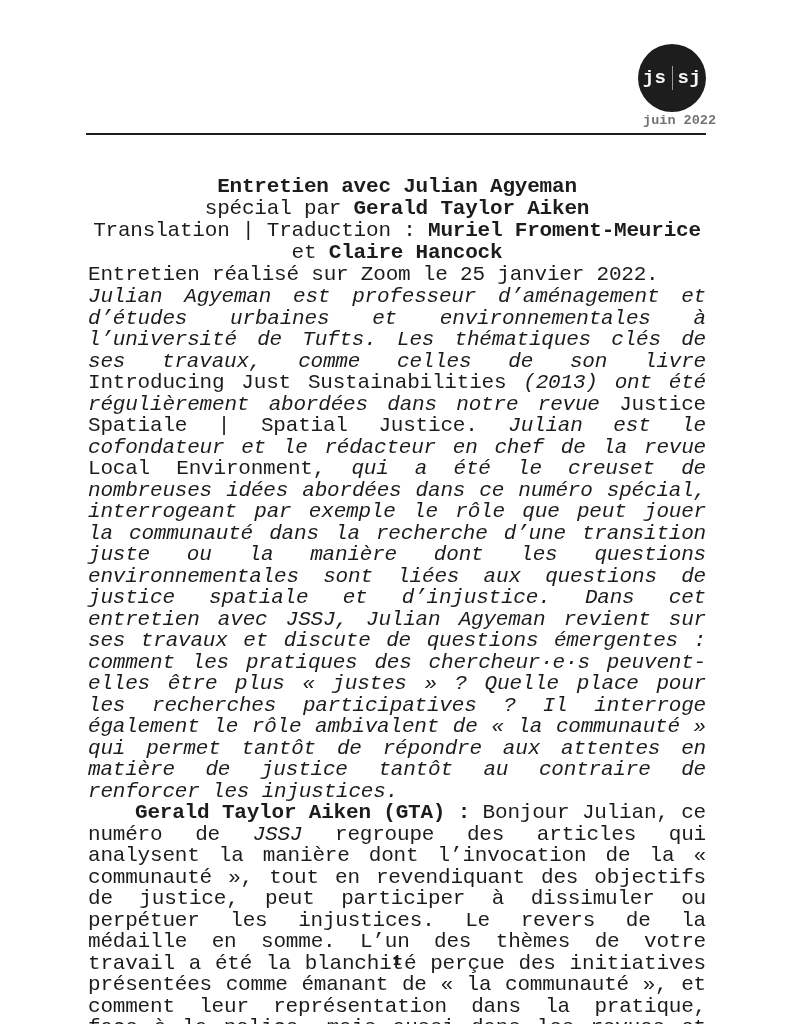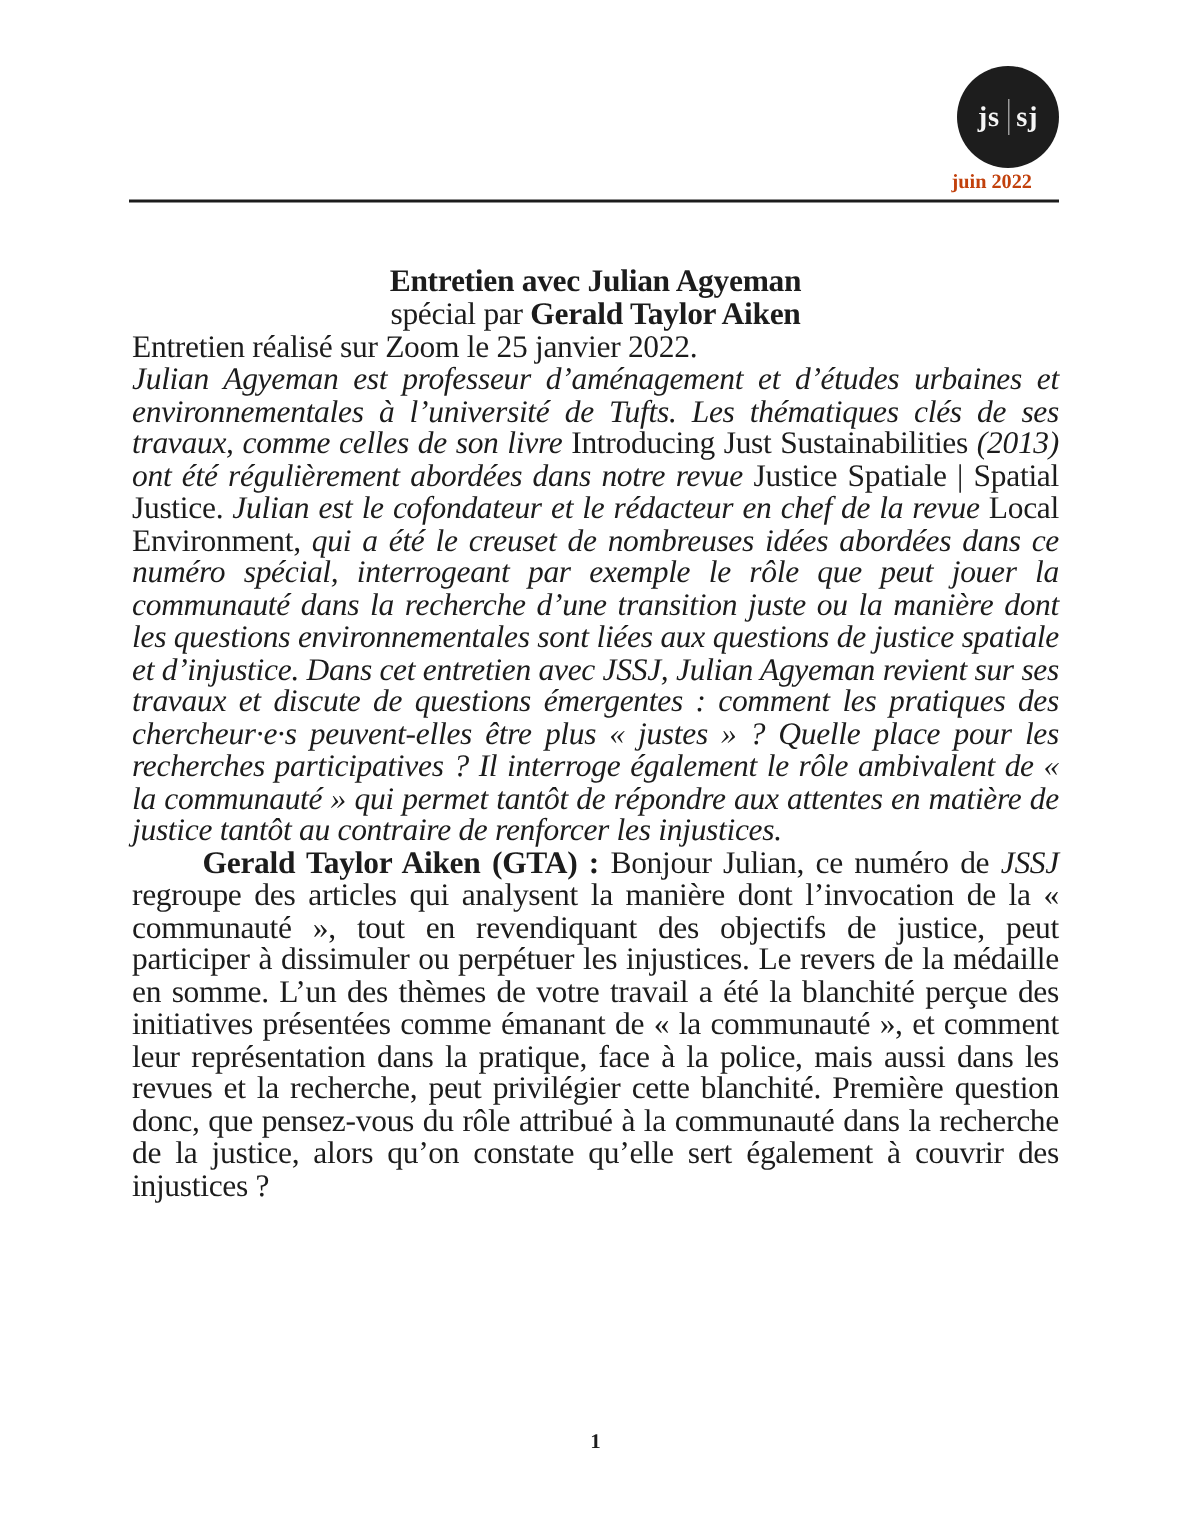--- a/index.html
+++ b/index.html
@@ -1,21 +1,21 @@
 <!DOCTYPE html>
 <html lang="fr"><head>
 <meta charset="utf-8">
 <style>
   html, body { margin: 0; padding: 0; background: #ffffff; }
   .page {
     position: relative;
     width: 791px;
     height: 1024px;
     background: #ffffff;
-    font-family: Liberation Serif, serif;
+    font-family: Liberation Mono, monospace;
     color: #1c1c1c;
     overflow: hidden;
   }
 
   
   .logo {
     position: absolute;
     top: 44px;
     left: 638px;
     width: 68px;
@@ -35,24 +35,24 @@
     letter-spacing: 0.5px;
   }
   .logo .logo-divider {
     width: 1px;
     height: 24px;
     background: #9a9a9a;
   }
   .issue-date {
     position: absolute;
     top: 113px;
-    right: 103px;
+    right: 75px;
     font-size: 13.5px;
     font-weight: 700;
-    color: #c2410c;
+    color: #737373;
   }
   .header-rule {
     position: absolute;
     top: 133px;
     left: 86px;
     width: 620px;
     height: 2px;
     background: #1c1c1c;
   }
 
@@ -105,20 +105,21 @@
     <span class="logo-part">sj</span>
   </div>
 
   <div class="issue-date">juin 2022</div>
 
   <div class="header-rule"></div>
 
   <div class="content">
     <p class="article-title center">Entretien avec Julian Agyeman</p>
     <p class="byline center"><span class="seg-regular">spécial par </span><span class="seg-bold">Gerald Taylor Aiken</span></p>
+    <p class="translation center"><span class="seg-regular">Translation | Traduction : </span><span class="seg-bold">Muriel Froment-Meurice</span><span class="seg-regular"> et </span><span class="seg-bold">Claire Hancock</span></p>
     <p class="note">Entretien réalisé sur Zoom le 25 janvier 2022.</p>
     <p class="para intro"><span class="seg-italic">Julian Agyeman est professeur d’aménagement et d’études urbaines et environnementales à l’université de Tufts. Les thématiques clés de ses travaux, comme celles de son livre </span><span class="seg-regular">Introducing Just Sustainabilities</span><span class="seg-italic"> (2013) ont été régulièrement abordées dans notre revue </span><span class="seg-regular">Justice Spatiale | Spatial Justice.</span><span class="seg-italic"> Julian est le cofondateur et le rédacteur en chef de la revue </span><span class="seg-regular">Local Environment,</span><span class="seg-italic"> qui a été le creuset de nombreuses idées abordées dans ce numéro spécial, interrogeant par exemple le rôle que peut jouer la communauté dans la recherche d’une transition juste ou la manière dont les questions environnementales sont liées aux questions de justice spatiale et d’injustice. Dans cet entretien avec JSSJ, Julian Agyeman revient sur ses travaux et discute de questions émergentes : comment les pratiques des chercheur·e·s peuvent-elles être plus « justes » ? Quelle place pour les recherches participatives ? Il interroge également le rôle ambivalent de « la communauté » qui permet tantôt de répondre aux attentes en matière de justice tantôt au contraire de renforcer les injustices.</span></p>
     <p class="para question"><span class="seg-bold">Gerald Taylor Aiken (GTA) : </span><span class="seg-regular">Bonjour Julian, ce numéro de </span><span class="seg-italic">JSSJ</span><span class="seg-regular"> regroupe des articles qui analysent la manière dont l’invocation de la « communauté », tout en revendiquant des objectifs de justice, peut participer à dissimuler ou perpétuer les injustices. Le revers de la médaille en somme. L’un des thèmes de votre travail a été la blanchité perçue des initiatives présentées comme émanant de « la communauté », et comment leur représentation dans la pratique, face à la police, mais aussi dans les revues et la recherche, peut privilégier cette blanchité. Première question donc, que pensez-vous du rôle attribué à la communauté dans la recherche de la justice, alors qu’on constate qu’elle sert également à couvrir des injustices ?</span></p>
   </div>
 
   <div class="footer">
     <span class="page-num">1</span>
   </div>
 
 </div>

